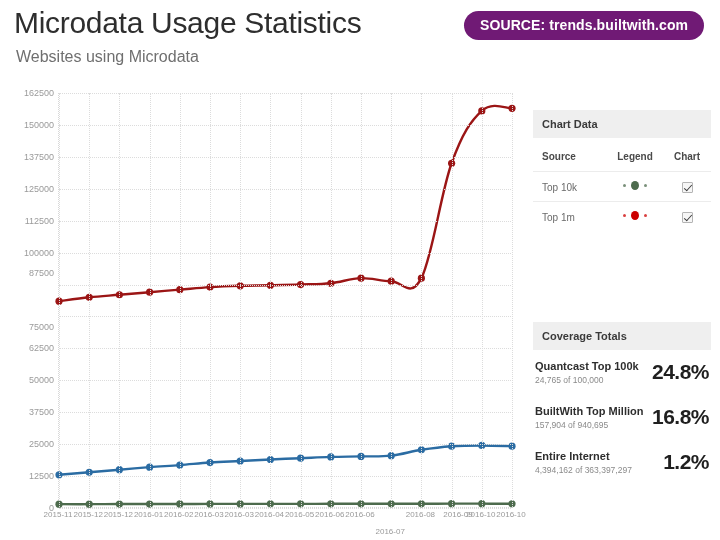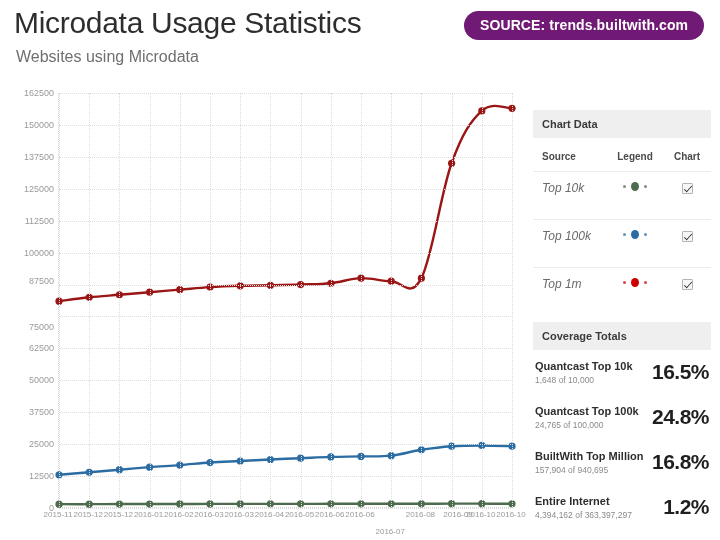--- a/index.html
+++ b/index.html
@@ -74,25 +74,24 @@
 
   table.cd { width: 100%; border-collapse: collapse; margin-top: 3px; }
   table.cd th {
     font-size: 10px; font-weight: bold; color: #4a4a4a;
     text-align: left; padding: 10px 0 9px 9px;
     border-bottom: 1px solid #ececec;
   }
   table.cd th.c-legend { text-align: center; padding-left: 0; }
   table.cd th.c-chart { text-align: center; padding-left: 0; }
   table.cd td {
-    font-size: 12px; color: #6a6a6a;
-    padding: 9px 0 24px 9px;
+    font-size: 10px; color: #6a6a6a;
+    padding: 9px 0 8px 9px;
     border-bottom: 1px solid #ececec;
     vertical-align: middle;
-    font-style: italic;
   }
   table.cd tr:last-child td { border-bottom: none; }
   table.cd td.c-legend { text-align: center; padding-left: 0; width: 56px; }
   table.cd td.c-chart  { text-align: center; padding-left: 0; width: 48px; }
 
   .legend-mark { display: inline-block; position: relative; width: 26px; height: 10px; }
   .legend-mark i {
     position: absolute; top: 3px; width: 3px; height: 3px; border-radius: 50%;
     background: currentColor; opacity: .75;
   }
@@ -134,21 +133,21 @@
 
   <div id="chart-area">
     <div id="yaxis">
         <div class="ytick" style="top: 415px;">0</div>
         <div class="ytick" style="top: 383.077px;">12500</div>
         <div class="ytick" style="top: 351.154px;">25000</div>
         <div class="ytick" style="top: 319.231px;">37500</div>
         <div class="ytick" style="top: 287.308px;">50000</div>
         <div class="ytick" style="top: 255.385px;">62500</div>
         <div class="ytick" style="top: 234px;">75000</div>
-        <div class="ytick" style="top: 188px;">87500</div>
+        <div class="ytick" style="top: 180px;">87500</div>
         <div class="ytick" style="top: 159.615px;">100000</div>
         <div class="ytick" style="top: 127.692px;">112500</div>
         <div class="ytick" style="top: 95.7692px;">125000</div>
         <div class="ytick" style="top: 63.8462px;">137500</div>
         <div class="ytick" style="top: 31.9231px;">150000</div>
         <div class="ytick" style="top: 0px;">162500</div>
       </div>
     <div id="plot">
       <svg id="series-svg" viewBox="0 0 453 415" preserveAspectRatio="none">
           <path d="M0.00,411.17 C5.44,411.17 19.33,411.19 30.20,411.17 C41.07,411.15 49.53,411.06 60.40,411.04 C71.27,411.02 79.73,411.06 90.60,411.04 C101.47,411.03 109.93,410.99 120.80,410.96 C131.67,410.94 140.13,410.92 151.00,410.91 C161.87,410.90 170.33,410.92 181.20,410.91 C192.07,410.90 200.53,410.87 211.40,410.86 C222.27,410.85 230.73,410.87 241.60,410.86 C252.47,410.85 260.93,410.82 271.80,410.81 C282.67,410.80 291.13,410.81 302.00,410.81 C312.87,410.81 321.33,410.82 332.20,410.81 C343.07,410.81 351.53,410.82 362.40,410.79 C373.27,410.76 381.73,410.68 392.60,410.66 C403.47,410.63 411.93,410.63 422.80,410.66 C433.67,410.68 447.56,410.77 453.00,410.79" fill="none" stroke="#4d6b4d" stroke-width="2.4" stroke-linecap="round" stroke-linejoin="round"></path>
@@ -264,41 +263,31 @@
           <th class="c-chart">Chart</th>
         </tr>
       </thead>
       <tbody id="cd-body">
           <tr>
             <td class="c-source">Top 10k</td>
             <td class="c-legend"><span class="legend-mark" style="color: rgb(77, 107, 77);"><i class="l"></i><b></b><i class="r"></i></span></td>
             <td class="c-chart"><span class="cbox checked"></span></td>
           </tr>
           <tr>
-            <td class="c-source">Top 100k</td>
-            <td class="c-legend"><span class="legend-mark" style="color: rgb(43, 108, 163);"><i class="l"></i><b></b><i class="r"></i></span></td>
-            <td class="c-chart"><span class="cbox checked"></span></td>
-          </tr>
-          <tr>
             <td class="c-source">Top 1m</td>
             <td class="c-legend"><span class="legend-mark" style="color: rgb(204, 0, 0);"><i class="l"></i><b></b><i class="r"></i></span></td>
             <td class="c-chart"><span class="cbox checked"></span></td>
           </tr>
         </tbody>
     </table>
   </div>
 
   <div class="panel" id="coverage-panel">
     <div class="panel-header">Coverage Totals</div>
     <div id="cov-body">
-        <div class="cov-row">
-          <div class="cov-name">Quantcast Top 10k</div>
-          <div class="cov-sub">1,648 of 10,000</div>
-          <div class="cov-pct">16.5%</div>
-        </div>
         <div class="cov-row">
           <div class="cov-name">Quantcast Top 100k</div>
           <div class="cov-sub">24,765 of 100,000</div>
           <div class="cov-pct">24.8%</div>
         </div>
         <div class="cov-row">
           <div class="cov-name">BuiltWith Top Million</div>
           <div class="cov-sub">157,904 of 940,695</div>
           <div class="cov-pct">16.8%</div>
         </div>

